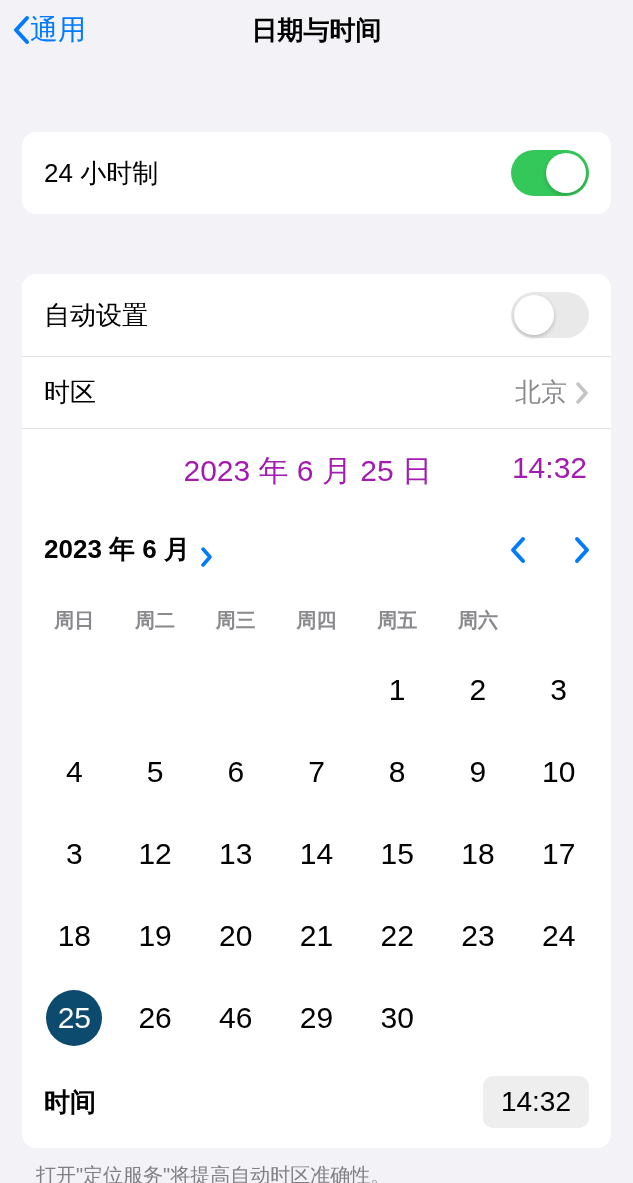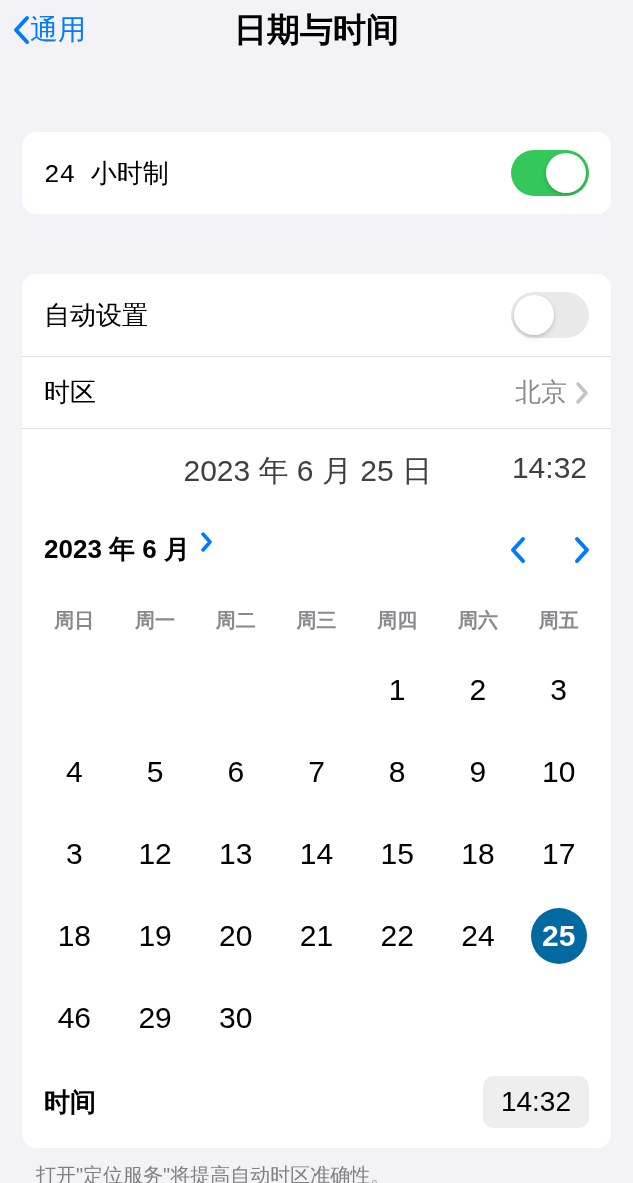--- a/index.html
+++ b/index.html
@@ -22,31 +22,31 @@
       align-items: center;
       color: #007aff;
       font-size: 28px;
       cursor: pointer;
     }
     .back-chevron svg { display: block; }
     .page-title {
       position: absolute;
       left: 50%;
       transform: translateX(-50%);
-      font-size: 33px;
+      font-size: 26px;
       font-weight: 600;
       color: #000;
     }
     .section {
       background: #fff;
       border-radius: 14px;
       margin: 0 22px;
       overflow: hidden;
     }
-    .section.first { margin-top: 72px; font-family: Liberation Mono, monospace; }
+    .section.first { margin-top: 72px; }
     .section.second { margin-top: 60px; }
     .row {
       display: flex;
       align-items: center;
       justify-content: space-between;
       padding: 18px 22px;
       font-size: 26px;
       color: #000;
     }
     .row + .row { border-top: 1px solid #e0e0e3; gap: 40px; }
@@ -76,35 +76,35 @@
       font-size: 26px;
       justify-content: center;
     }
     .chevron-right svg { display: block; }
     .date-time-display {
       display: flex;
       justify-content: flex-end;
       gap: 80px;
       padding: 22px 24px 12px;
       font-size: 30px;
-      color: #404040;
+      color: #a21caf;
       border-top: 1px solid #e0e0e3;
     }
     .calendar-wrap {
       padding: 10px 8px 18px;
     }
     .cal-header {
       display: flex;
       align-items: center;
       justify-content: space-between;
       padding: 18px 12px 18px 14px;
     }
     .cal-month-btn {
       display: flex;
-      align-items: flex-start;
+      align-items: flex-end;
       gap: 10px;
       font-size: 26px;
       font-weight: 600;
       color: #000;
       cursor: pointer;
     }
     .cal-month-btn .small-chev svg { display: block; }
     .cal-nav {
       display: flex;
       gap: 46px;
@@ -141,23 +141,23 @@
       width: 56px; height: 56px;
       display: flex;
       justify-content: center;
       align-items: center;
       font-size: 30px;
       color: #000;
       border-radius: 50%;
       cursor: pointer;
     }
     .day-num.selected {
-      background: #0369a1;
+      background: #0c4a6e;
       color: #fff;
-      font-weight: 700;
+      font-weight: 400;
     }
     .day-num.empty { cursor: default; }
     .time-row {
       display: flex;
       justify-content: space-between;
       align-items: center;
       padding: 22px 14px 2px 14px;
       margin-top: 8px;
     }
     .time-label {
@@ -244,26 +244,25 @@
         </span>
         <span class="cal-nav-btn">
           <svg width="18" height="28" viewBox="0 0 18 28" fill="none">
               <path d="M4 3L14 14L4 25" stroke="#007aff" stroke-width="4" stroke-linecap="round" stroke-linejoin="round"></path>
             </svg>
         </span>
       </div>
     </div>
     <div class="weekday-row" id="weekday-row">
         <div class="weekday">周日</div>
-        <div class="weekday">周一</div>
         <div class="weekday">周二</div>
         <div class="weekday">周三</div>
         <div class="weekday">周四</div>
+        <div class="weekday">周五</div>
         <div class="weekday">周六</div>
-        <div class="weekday">周五</div>
       </div>
     <div class="days-grid" id="days-grid">
         <div class="day-cell">
           <div class="day-num empty"></div>
         </div>
         <div class="day-cell">
           <div class="day-num empty"></div>
         </div>
         <div class="day-cell">
           <div class="day-num empty"></div>
@@ -331,24 +330,30 @@
         <div class="day-cell">
           <div class="day-num">20</div>
         </div>
         <div class="day-cell">
           <div class="day-num">21</div>
         </div>
         <div class="day-cell">
           <div class="day-num">22</div>
         </div>
         <div class="day-cell">
+          <div class="day-num">23</div>
+        </div>
+        <div class="day-cell">
           <div class="day-num">24</div>
         </div>
         <div class="day-cell">
           <div class="day-num selected">25</div>
+        </div>
+        <div class="day-cell">
+          <div class="day-num">26</div>
         </div>
         <div class="day-cell">
           <div class="day-num">46</div>
         </div>
         <div class="day-cell">
           <div class="day-num">29</div>
         </div>
         <div class="day-cell">
           <div class="day-num">30</div>
         </div>

